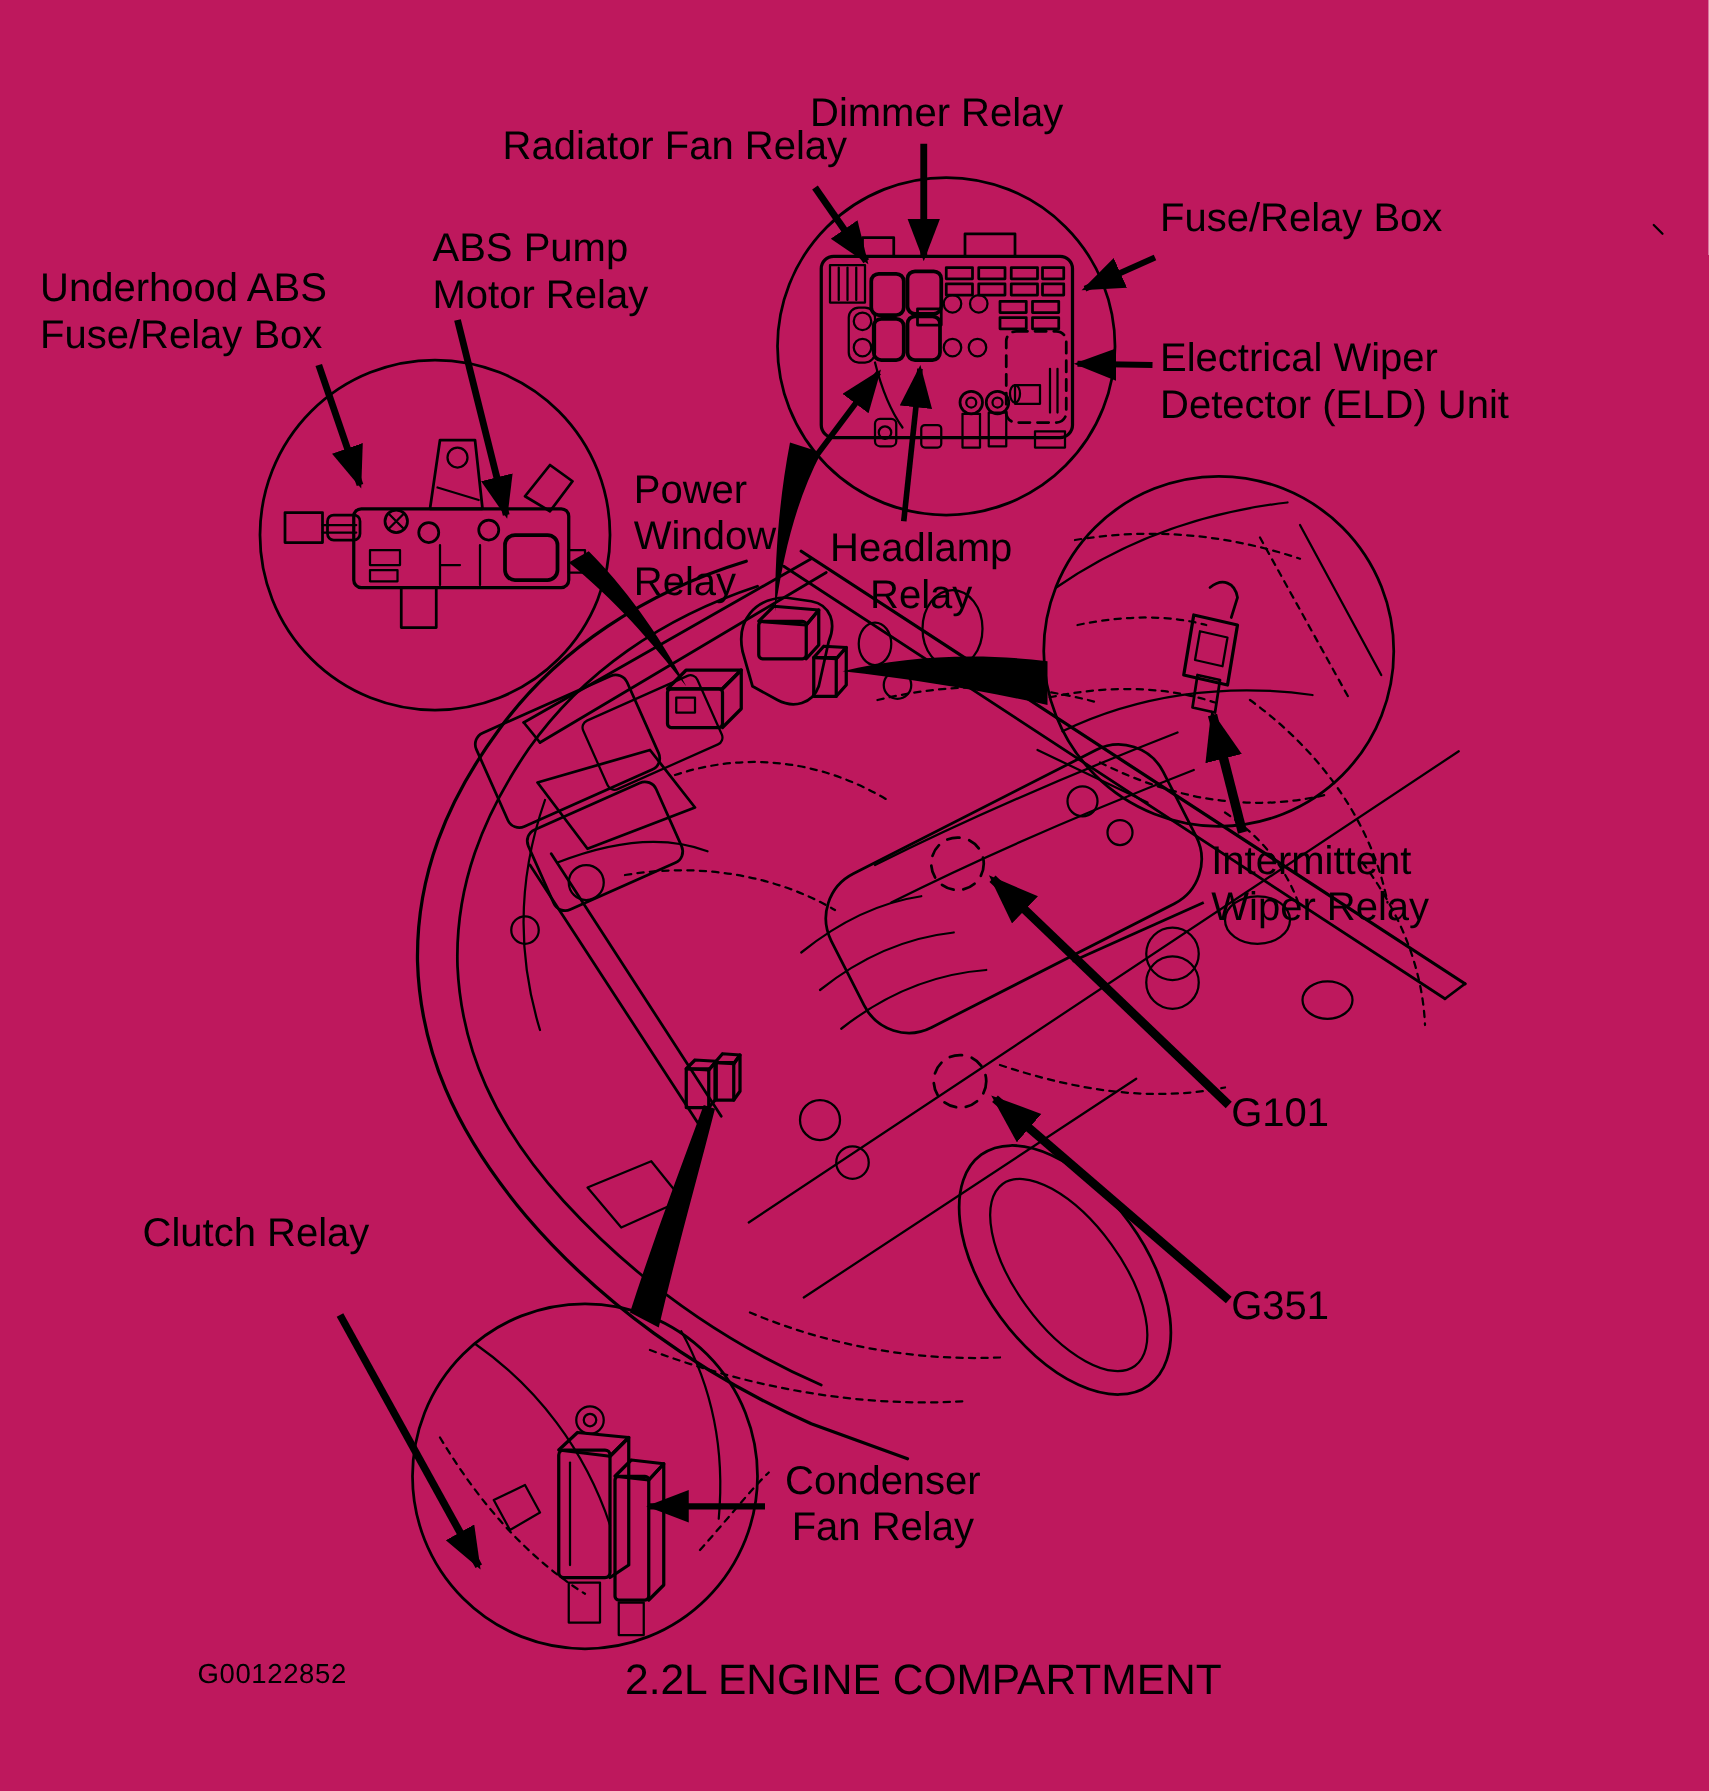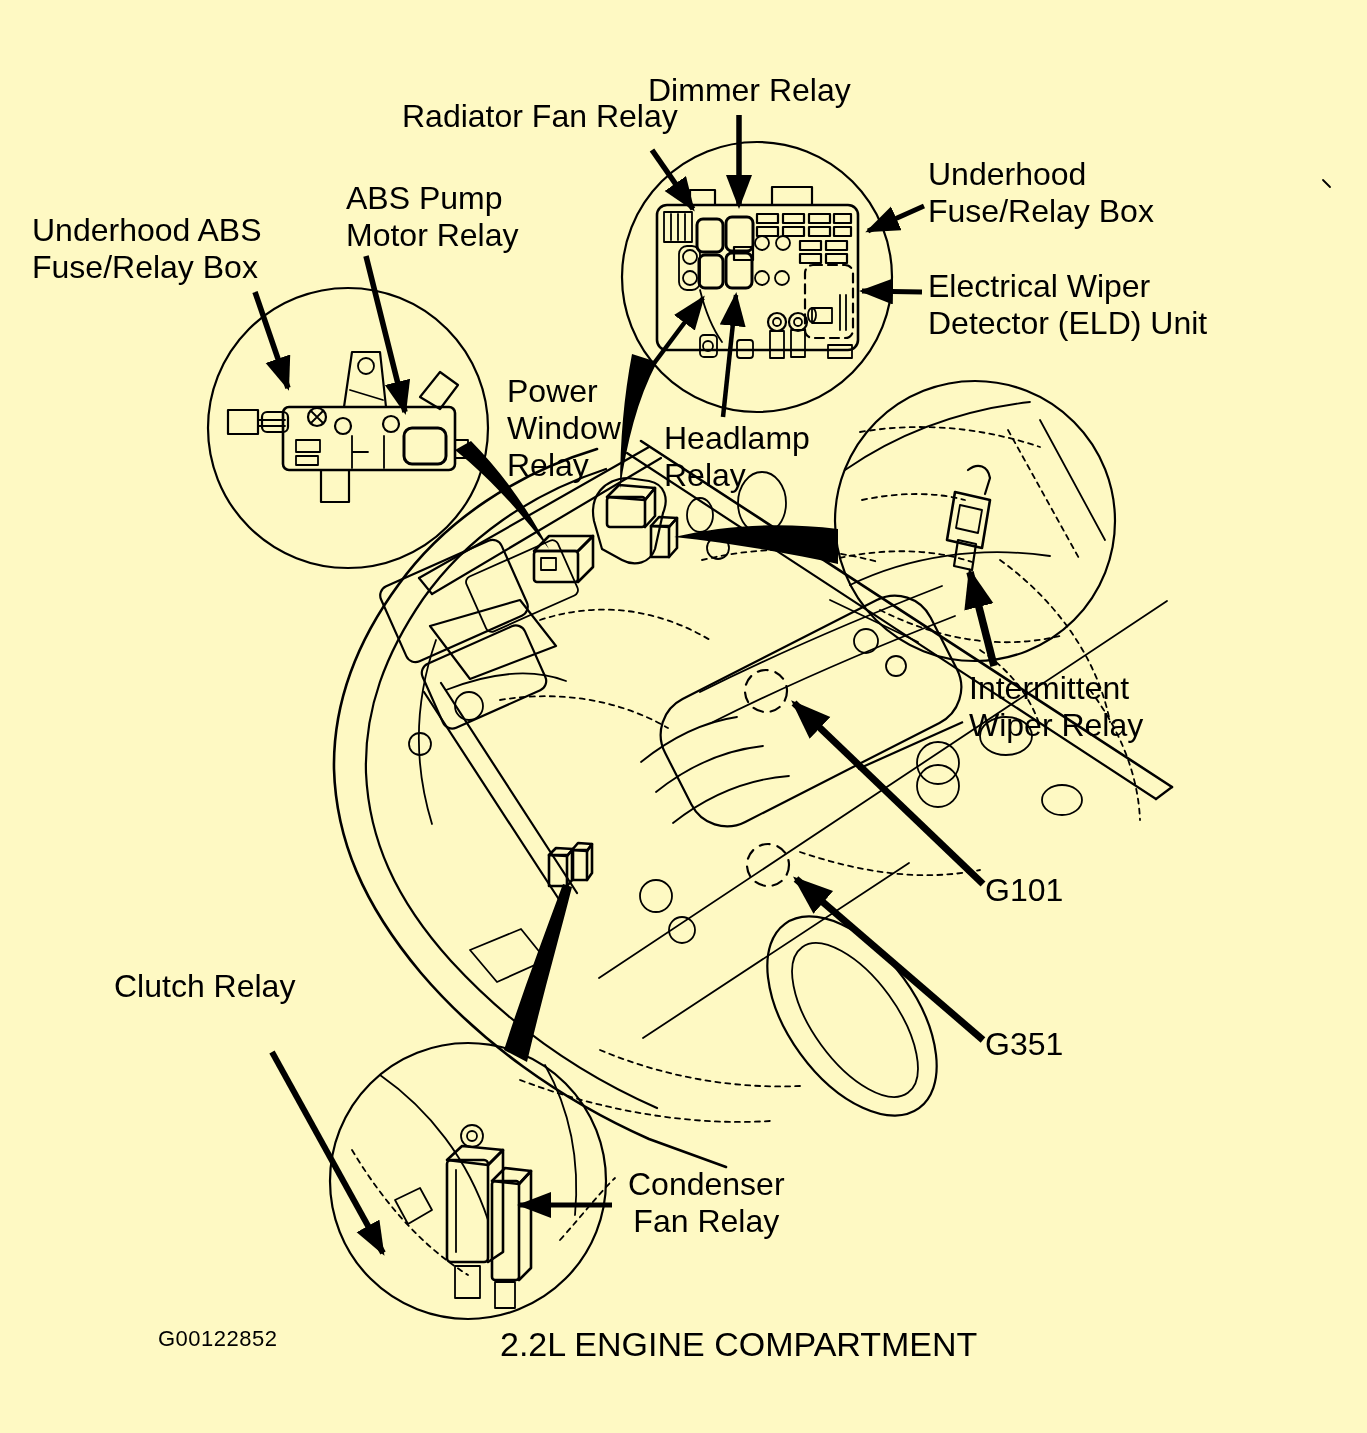--- a/index.html
+++ b/index.html
@@ -1,16 +1,16 @@
 <!DOCTYPE html>
 <html><head>
 <meta charset="utf-8">
 <style>
   html,body{margin:0;padding:0;background:#fff;}
-  #figure{position:relative;width:1367px;height:1433px;background:#fef9c3;overflow:hidden;
+  #figure{position:relative;width:1367px;height:1433px;background:#be185d;overflow:hidden;
           font-family:"Liberation Sans", sans-serif;color:#000;}
   svg{position:absolute;left:0;top:0;}
   .lbl{position:absolute;font-size:32px;line-height:37px;white-space:nowrap;color:#000;}
   .lbl span{display:block;}
   .caption{font-size:34px;}
   .figid{font-size:22px;letter-spacing:.5px;text-align:center;}
   .ink{stroke:#000;fill:none;stroke-width:2.2;stroke-linecap:round;stroke-linejoin:round;}
   .thin{stroke-width:1.8;}
   .med{stroke-width:2.6;}
   .thick{stroke-width:3;}
@@ -277,36 +277,35 @@
   <span>ABS Pump</span>
   <span>Motor Relay</span>
 </div>
 
 <div class="lbl" style="left:32px;top:212px;">
   <span>Underhood ABS</span>
   <span>Fuse/Relay Box</span>
 </div>
 
 <div class="lbl" style="left:928px;top:156px;">
-  <span>Underhood</span>
   <span>Fuse/Relay Box</span>
 </div>
 
 <div class="lbl" style="left:928px;top:268px;">
   <span>Electrical Wiper</span>
   <span>Detector (ELD) Unit</span>
 </div>
 
 <div class="lbl" style="left:507px;top:327px;margin-top:46px;">
   <span>Power</span>
   <span>Window</span>
   <span>Relay</span>
 </div>
 
-<div class="lbl" style="left:664px;top:420px;">
+<div class="lbl" style="left:664px;top:420px;text-align:center;">
   <span>Headlamp</span>
   <span>Relay</span>
 </div>
 
 <div class="lbl" style="left:969px;top:670px;">
   <span>Intermittent</span>
   <span>Wiper Relay</span>
 </div>
 
 <div class="lbl" style="left:985px;top:872px;">

